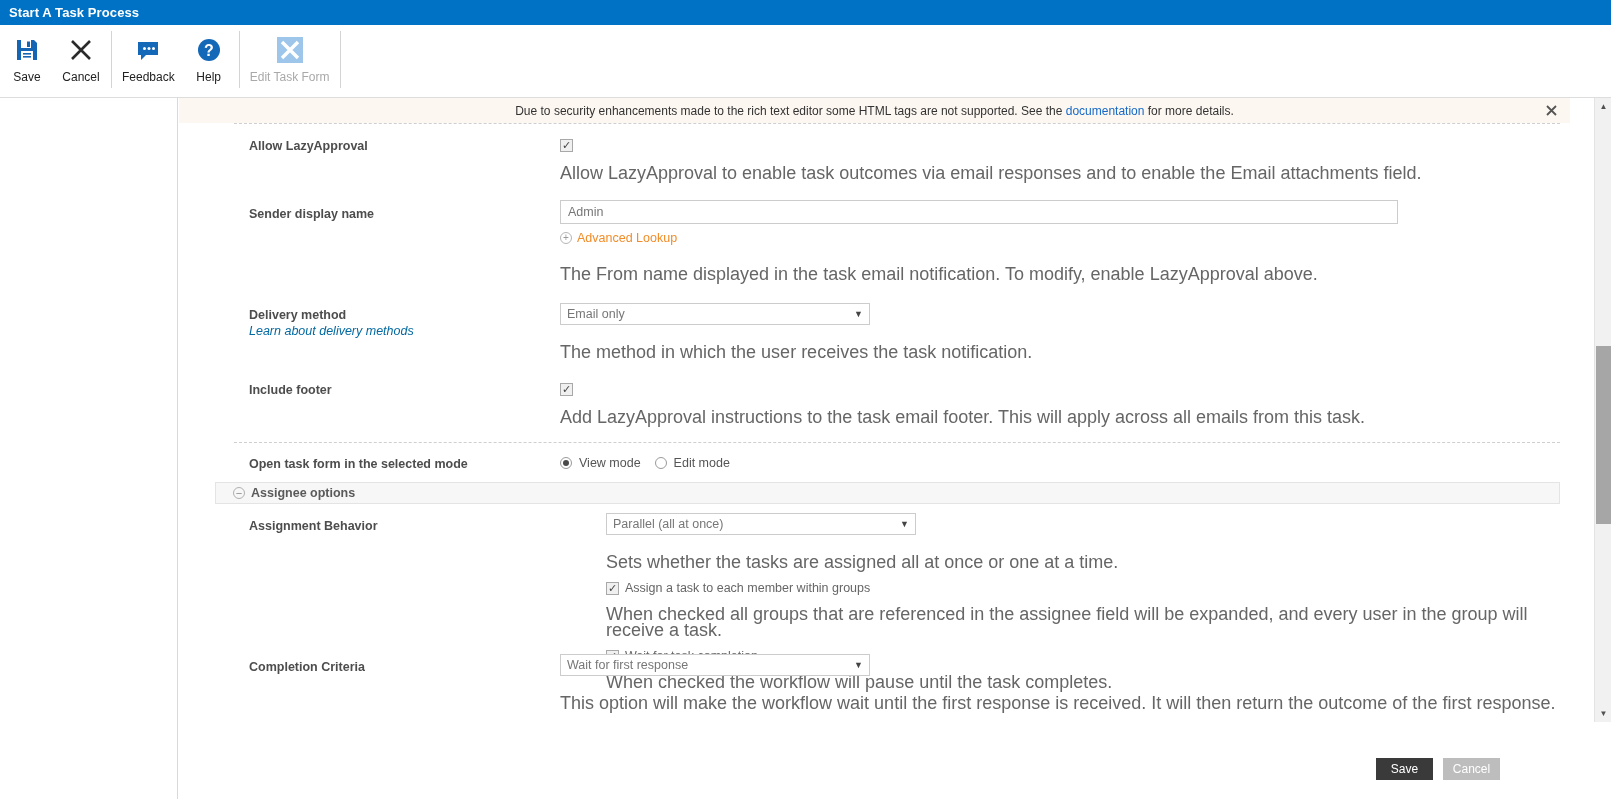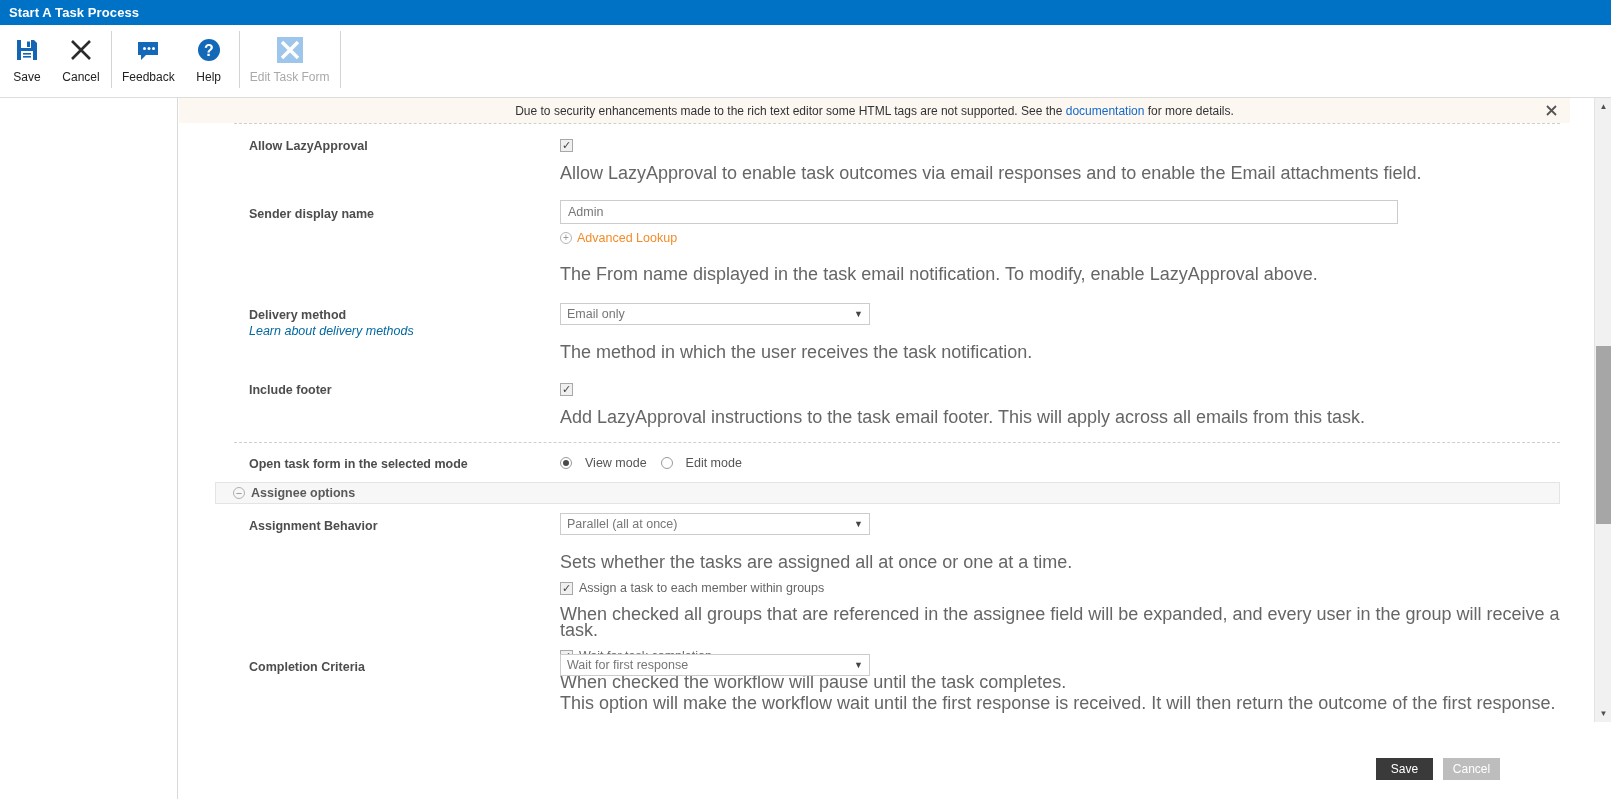--- a/index.html
+++ b/index.html
@@ -165,21 +165,21 @@
   }
   .cbx .tick { font-size: 11px; color: #444444; line-height: 11px; }
 
   .cbx-line {
     display: flex; align-items: center; gap: 6px;
     margin-top: 11px;
   }
   .cbx-line .cbx-lab { font-size: 12.5px; color: #666666; }
 
   .radio-line { display: flex; align-items: center; gap: 14px; padding-top: 2px; }
-  .radio-opt { display: flex; align-items: center; gap: 13px; cursor: pointer; }
+  .radio-opt { display: flex; align-items: center; gap: 7px; cursor: pointer; }
   .radio {
     width: 12px; height: 12px; border-radius: 50%;
     border: 1px solid #9a9a9a; background: #ffffff;
     display: flex; align-items: center; justify-content: center;
   }
   .radio .dot { width: 6px; height: 6px; border-radius: 50%; background: #4a4a4a; }
   .radio-lab { font-size: 12.5px; color: #555555; }
 
   .section-head {
     margin: 10px 10px 0 36px;
@@ -398,21 +398,21 @@
           </span>
         </div>
       </div>
     </div>
 
     <div class="section-head">
       <span class="section-ico">−</span>
       <span class="section-title">Assignee options</span>
     </div>
 
-    <div class="row" style="margin-top:9px;">
+    <div class="row" style="margin-top:9px;gap:46px;">
       <div class="lbl-col" style="padding-top:3px;">
         <span class="lbl">Assignment Behavior</span>
       </div>
       <div class="fld-col" style="padding-top:0;">
         <div class="sel">
           <span>Parallel (all at once)</span>
           <span class="sel-arrow">▼</span>
         </div>
         <div class="hint" style="margin-top:19px;">Sets whether the tasks are assigned all at once or one at a time.</div>
 

